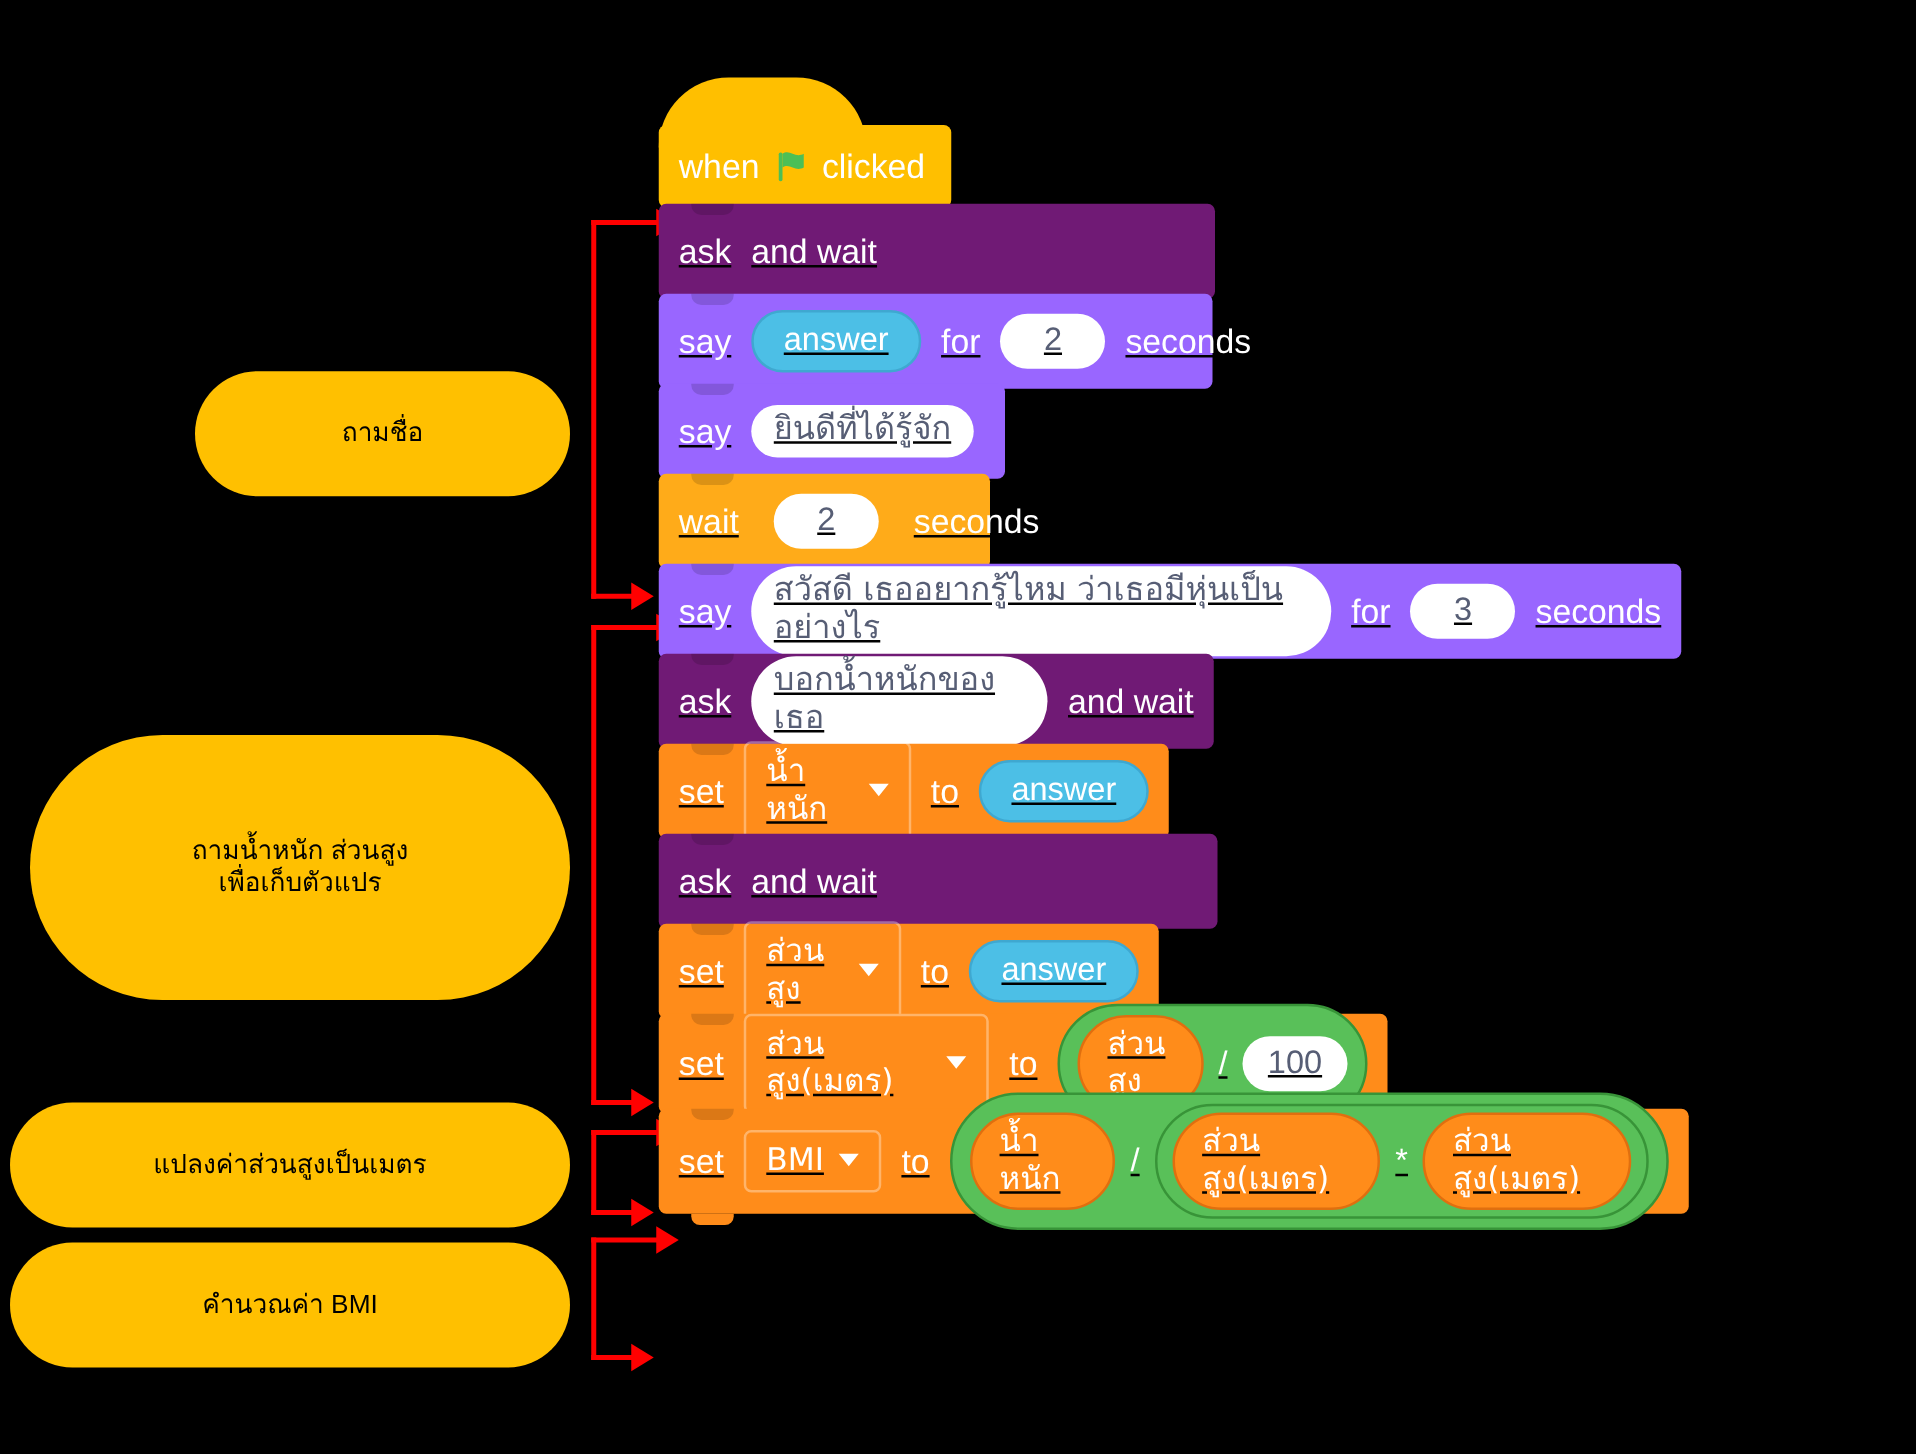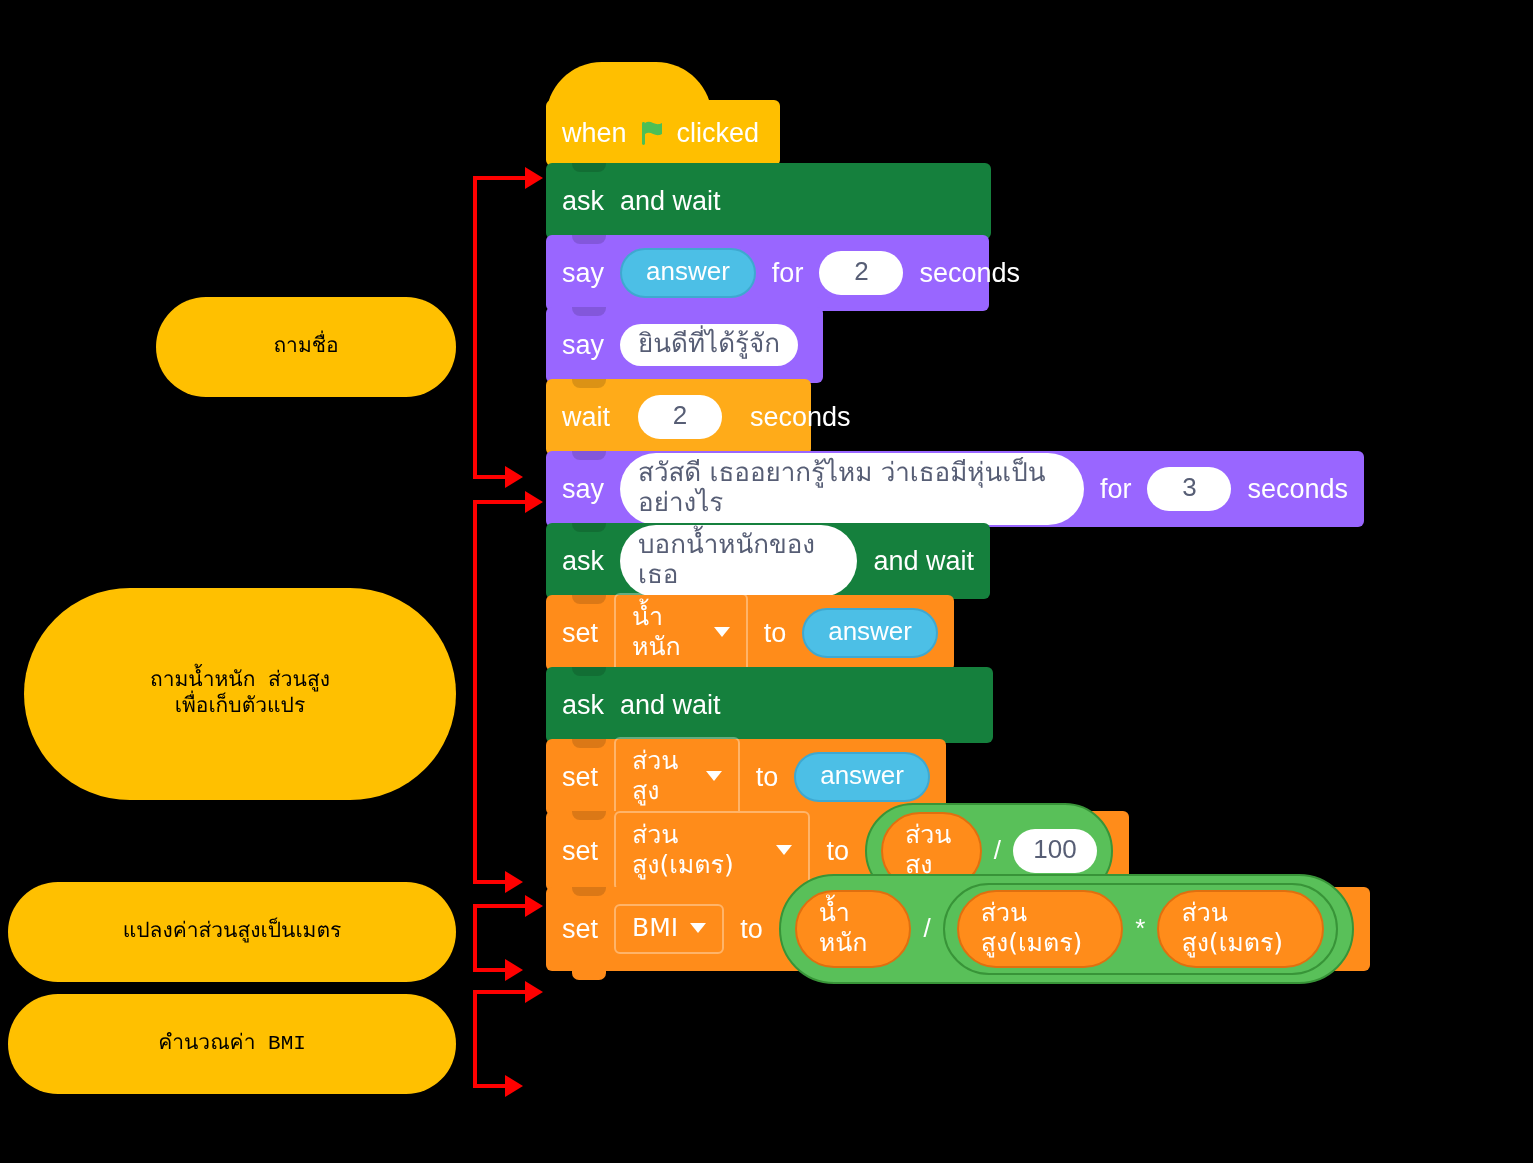--- a/index.html
+++ b/index.html
@@ -20,21 +20,21 @@
     position: absolute;
     background: #FFC000;
     border-radius: 999px;
     display: flex;
     align-items: center;
     justify-content: center;
     text-align: center;
     color: #000;
     font-size: 21px;
     line-height: 1.25;
-    font-family: Liberation Mono, monospace;
+    font-family: Liberation Sans, sans-serif;
     white-space: pre-line;
   }
 
   
   .bracket {
     position: absolute;
   }
   .bracket .vline {
     position: absolute;
     left: 0;
@@ -57,37 +57,38 @@
     border-top: 11px solid transparent;
     border-bottom: 11px solid transparent;
     border-left: 18px solid #FF0000;
   }
   .bracket .arrow.top { top: -9px; }
   .bracket .arrow.bot { bottom: -9px; }
 
   
   .script {
     position: absolute;
-    left: 546px;
+    left: 527px;
     top: 62px;
+    text-decoration: underline;
   }
 
   .blk {
     position: relative;
     display: flex;
     align-items: center;
     color: #ffffff;
     font-size: 27px;
     font-family: "Liberation Sans", sans-serif;
     box-sizing: border-box;
     padding: 0 16px;
     border-radius: 6px;
     margin-top: -4px;
   }
-  .blk.sensing  { background: #15803d; }
+  .blk.sensing  { background: #701a75; }
   .blk.looks    { background: #9966FF; }
   .blk.control  { background: #FFAB19; }
   .blk.variables{ background: #FF8C1A; }
 
   
   .blk.stack::before,
   .blk.stack::after {
     content: "";
     position: absolute;
     left: 26px;

